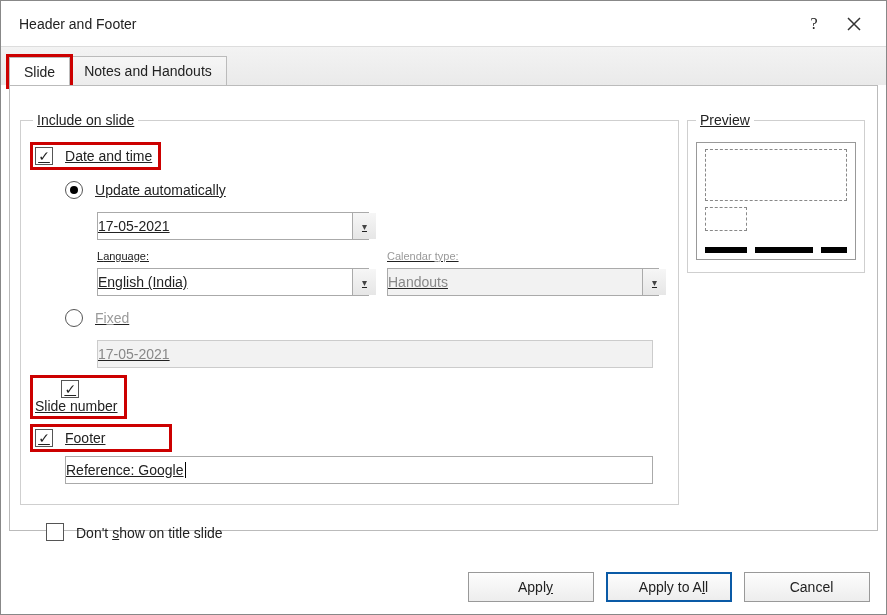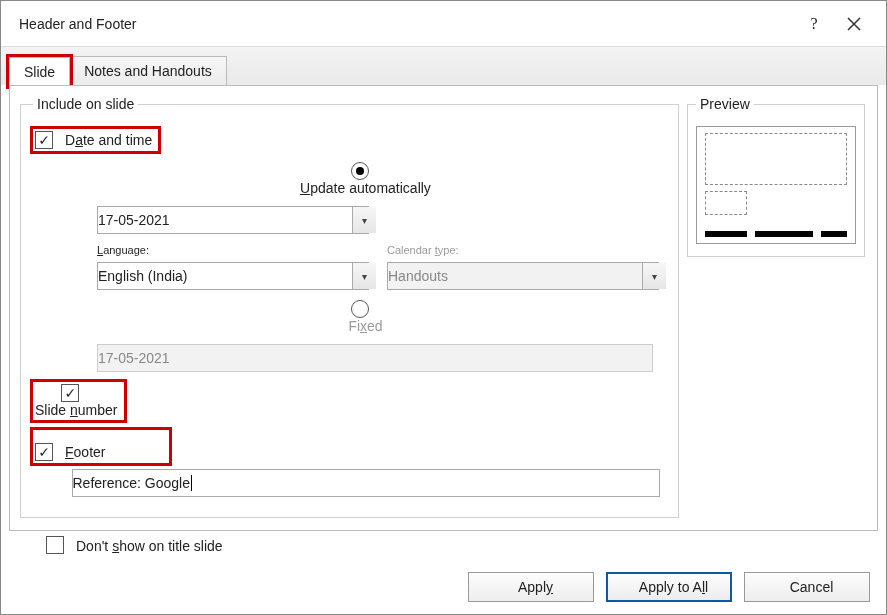--- a/index.html
+++ b/index.html
@@ -67,22 +67,23 @@
     height: 446px;
     position: relative;
     background: #fff;
   }
   .redbox { outline: 3px solid #c00; }
   .content-row { display: flex; }
   .left-col { flex: 1; }
   .right-col { width: 180px; }
   fieldset {
     border: 1px solid #cfcfcf;
-    margin: 0 8px 0 0;
+    margin: 16px 8px 0 0;
     padding: 16px 12px 10px 12px;
+    text-decoration: underline;
   }
   fieldset.preview {
     border: 1px solid #cfcfcf;
     padding: 8px 8px 12px 8px;
   }
   legend { font-size: 14px; padding: 0 4px; }
   .row { display: flex; align-items: center; margin-bottom: 10px; min-height: 24px; }
   .chk, .rad {
     width: 18px; height: 18px;
     border: 1px solid #555;
@@ -93,21 +94,21 @@
     background:#fff;
   }
   .rad { border-radius: 50%; }
   .rad.selected::after {
     content: ""; width: 8px; height: 8px; background: #000; border-radius: 50%;
   }
   .chk.checked::after {
     content: "✓"; font-size: 14px; line-height: 1;
   }
   .ul { text-decoration: underline; }
-  .indent1 { padding-left: 32px; flex-direction: column; }
+  .indent1 { padding-left: 32px; }
   .indent2 { padding-left: 64px; }
   .combo, .textin {
     border: 1px solid #aaa;
     background: #fff;
     height: 28px;
     display: flex;
     align-items: center;
     padding: 0 0;
     font-size: 14px;
   }
@@ -230,21 +231,21 @@
           </div>
 
           <div class="row">
             <span class="redbox" style="display:inline-flex;align-items:center;padding:2px 6px 2px 2px;flex-direction:column;">
               <span class="chk checked"></span>
               <span><span>Slide </span><span class="ul">n</span><span>umber</span></span>
             </span>
           </div>
 
           <div class="row" style="margin-bottom:6px;">
-            <span class="redbox" style="display:inline-flex;align-items:center;padding:13px 6px 2px 2px; min-width:136px;">
+            <span class="redbox" style="display:inline-flex;align-items:center;padding:2px 6px 2px 2px; min-width:136px;">
               <span class="chk checked"></span>
               <span><span class="ul">F</span><span>ooter</span></span>
             </span>
           </div>
           <div class="row indent1">
             <div class="textin" style="width:588px;">
               <span>Reference: Google</span>
                 <span class="caret"></span>
             </div>
           </div>

